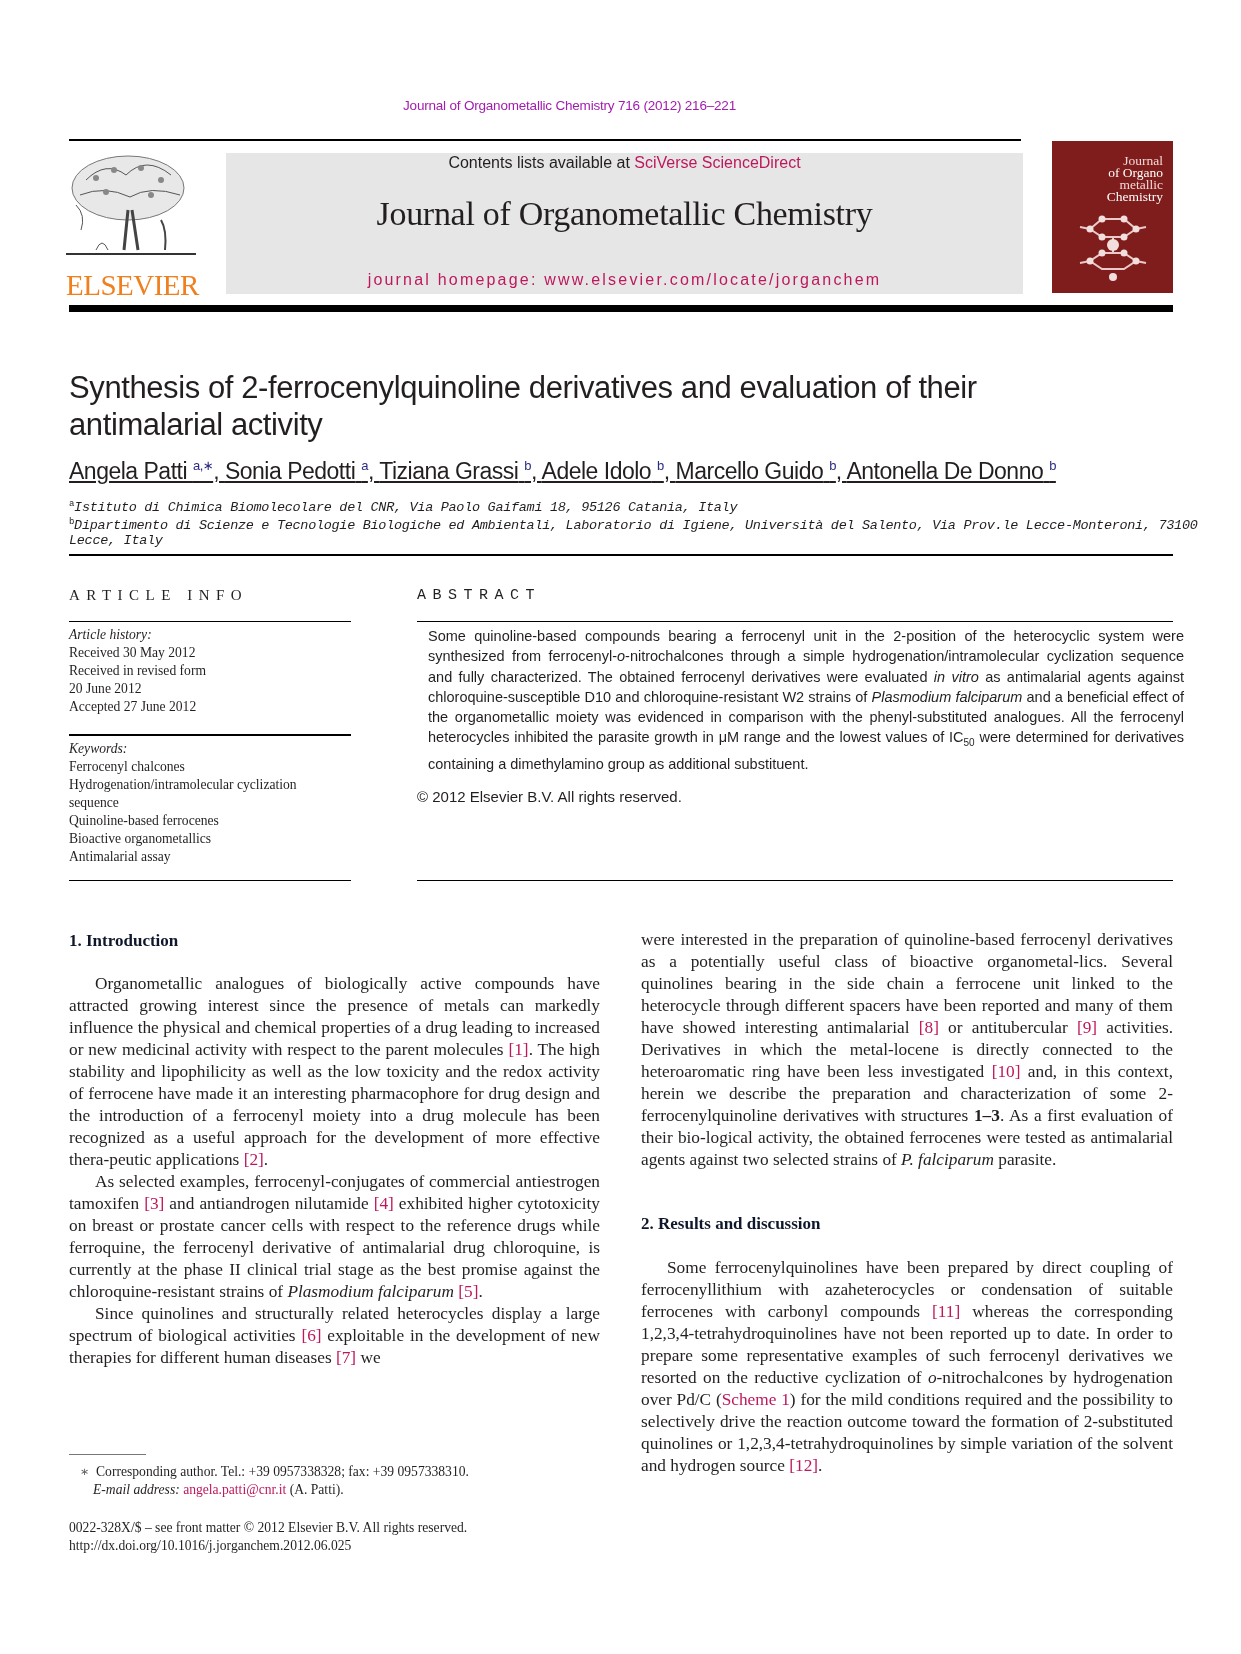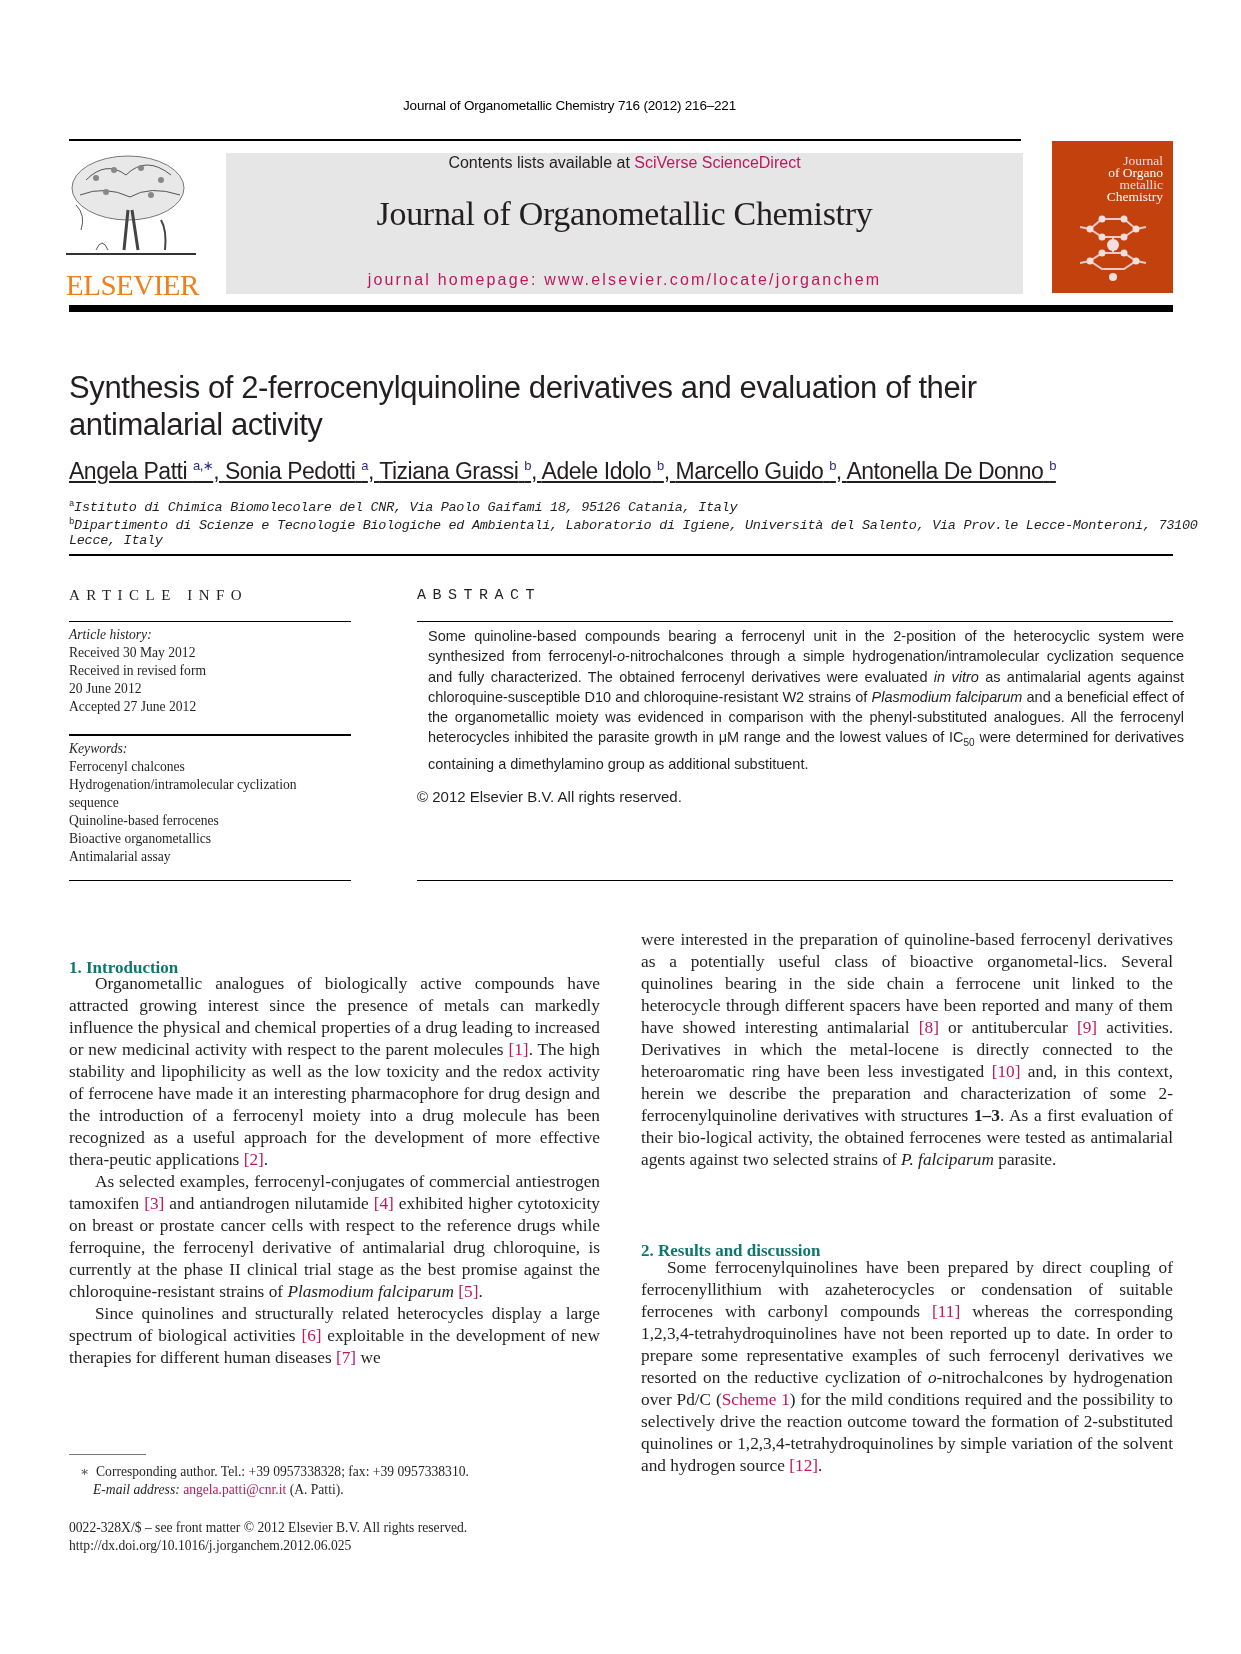--- a/index.html
+++ b/index.html
@@ -1,45 +1,45 @@
 <!DOCTYPE html>
 <html><head>
 <meta charset="utf-8">
 <style>
   html, body { margin: 0; padding: 0; background: #ffffff; }
   body { width: 1241px; height: 1654px; position: relative; overflow: hidden;
          font-family: "Liberation Serif", "DejaVu Serif", serif; color: #231f20; }
   .abs { position: absolute; }
   .link { color: #be185d; text-decoration: none; }
-  .running-head { left: 0; width: 1139px; top: 98px; text-align: center; font-size: 13.5px; color: #000000; font-family: "Liberation Sans Narrow", "Liberation Sans", sans-serif; letter-spacing: -0.2px; }
+  .running-head { left: 0; width: 1139px; top: 98px; text-align: center; font-size: 13.5px; color: #a21caf; font-family: "Liberation Sans Narrow", "Liberation Sans", sans-serif; letter-spacing: -0.2px; }
   .rule-top { left: 69px; top: 139px; width: 952px; height: 2px; background: #000; }
   .logo { left: 66px; top: 150px; width: 130px; height: 148px; }
   .banner { left: 226px; top: 153px; width: 797px; height: 141px; background: #e6e6e6; }
   .banner .contents { position: absolute; top: 1px; width: 100%; text-align: center; font-family: "Liberation Sans", sans-serif; font-size: 16px; color: #231f20; }
   .banner .jtitle { position: absolute; top: 42px; width: 100%; text-align: center; font-size: 34px; color: #231f20; font-family: "Liberation Serif", serif; letter-spacing: -0.3px; }
   .banner .homepage { position: absolute; top: 118px; width: 100%; text-align: center; font-family: "Liberation Sans", sans-serif; font-size: 16px; letter-spacing: 2.2px; color: #be185d; }
-  .cover { left: 1052px; top: 141px; width: 121px; height: 152px; background: #c2410c; overflow: hidden; }
+  .cover { left: 1052px; top: 141px; width: 121px; height: 152px; background: #7f1d1d; overflow: hidden; }
   .cover .ctitle { position: absolute; right: 10px; top: 14px; text-align: right; font-size: 13.5px; line-height: 12px; color: #f4d8d8; font-family: "Liberation Serif", serif; }
   .rule-thick { left: 69px; top: 305px; width: 1104px; height: 7px; background: #000; }
   .title { left: 69px; top: 369px; width: 1060px; font-size: 31px; line-height: 37px; color: #231f20; font-family: "Liberation Sans Narrow","Liberation Sans", sans-serif; font-weight: normal; margin: 0; letter-spacing: -0.4px; }
   .authors { left: 69px; top: 458px; font-size: 23px; color: #231f20; font-family: "Liberation Sans", sans-serif; letter-spacing: -0.5px; text-decoration: underline; }
   .authors sup { font-size: 13px; color: #2a2a86; vertical-align: 9px; line-height: 0; }
   .affil { left: 69px; font-size: 13.5px; font-style: italic; color: #231f20; font-family: Liberation Mono, monospace; letter-spacing: -0.3px; }
   .affil sup { font-style: normal; font-size: 9px; vertical-align: 5px; line-height: 0; }
   .rule-mid { left: 69px; top: 554px; width: 1104px; height: 2px; background: #000; }
   .sec-label { font-size: 15px; letter-spacing: 6.5px; color: #231f20; }
   .hr1 { height: 1px; background: #000; }
   .hr2 { height: 2px; background: #000; }
   .info-text { font-size: 13.6px; line-height: 18px; color: #231f20; }
   .abstract-text { left: 428px; top: 626px; width: 756px; font-size: 14.5px; line-height: 20.3px; text-align: justify; color: #231f20; font-family: "Liberation Sans Narrow","Liberation Sans", sans-serif; }
   .copyright { left: 417px; top: 788px; width: 756px; text-align: left; font-size: 15px; font-family: "Liberation Sans Narrow","Liberation Sans", sans-serif; }
   .col { font-size: 17.3px; line-height: 22px; text-align: justify; color: #231f20; }
   .col p { margin: 0; text-indent: 26px; }
   .col p.noindent { text-indent: 0; }
-  .h2 { font-weight: bold; font-size: 17px; color: #0f766e; margin-top: 27px; }
+  .h2 { font-weight: bold; font-size: 17px; color: #0f172a; }
   .footnote { font-size: 13.6px; line-height: 18px; color: #231f20; }
   .b { font-weight: bold; }
   .i { font-style: italic; }
 </style>
 </head>
 <body>
 
 <div class="abs running-head">Journal of Organometallic Chemistry 716 (2012) 216–221</div>
 <div class="abs rule-top"></div>
 

